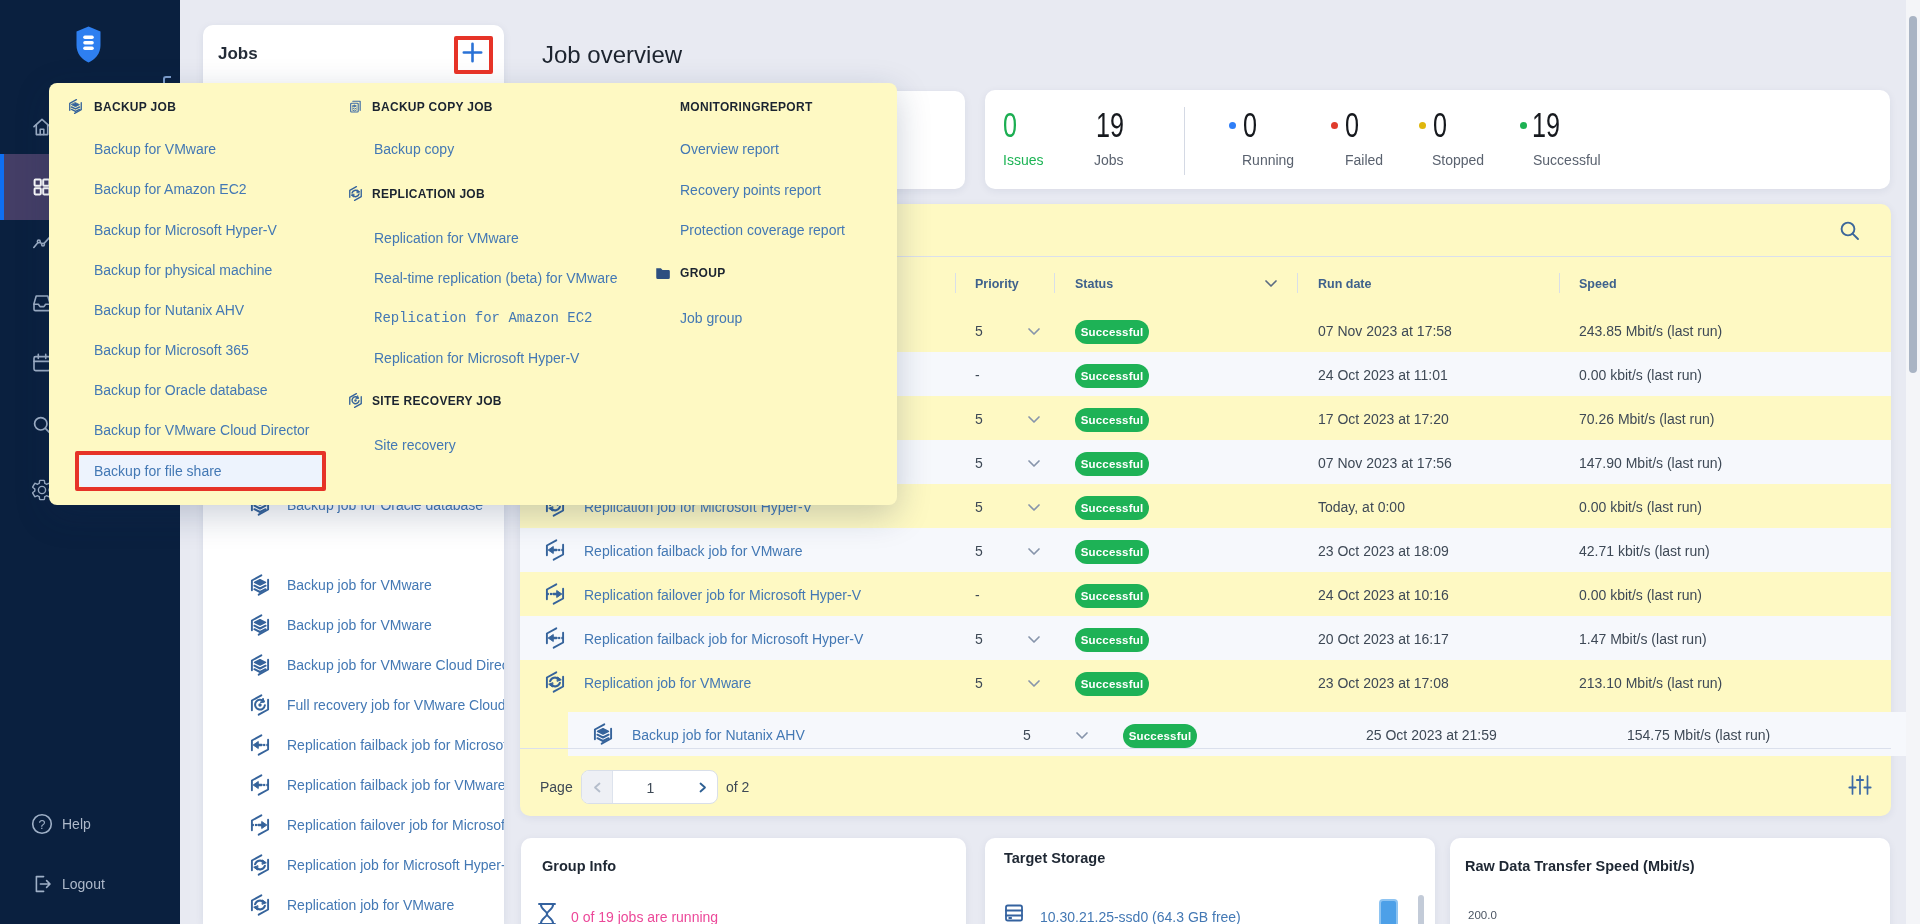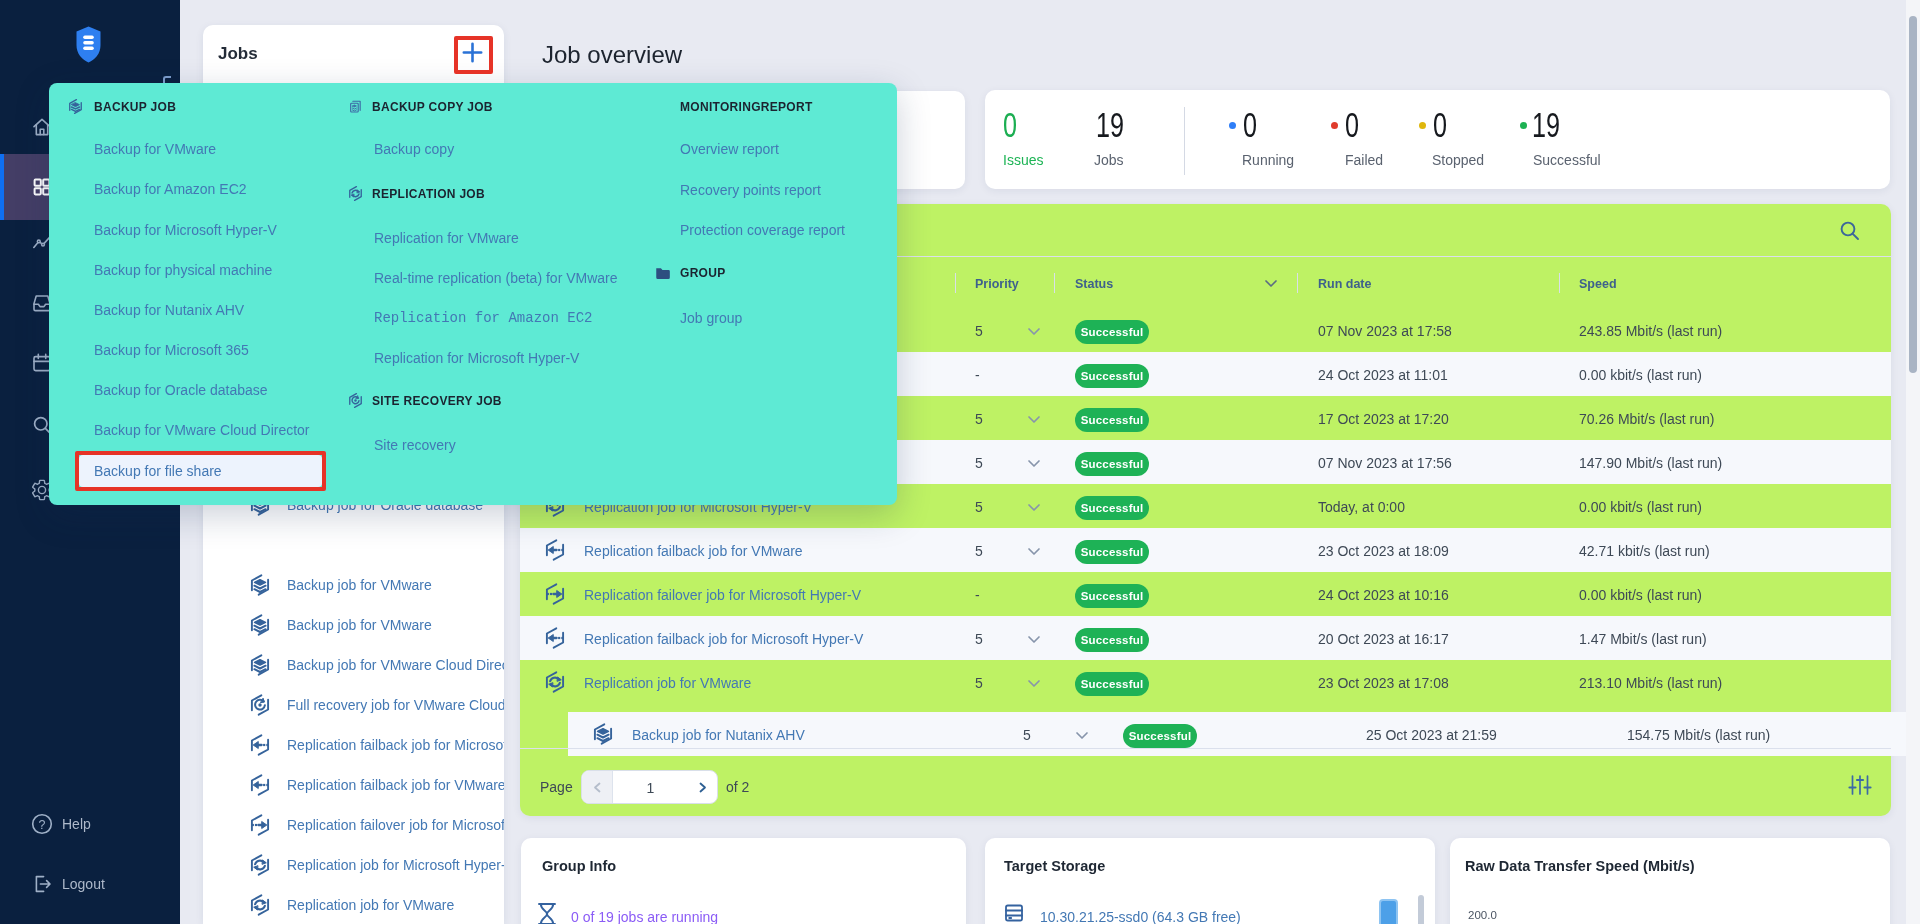--- a/index.html
+++ b/index.html
@@ -14,45 +14,45 @@
   #sb-accent { left:0; top:154px; width:4px; height:66px; background:#0f6ff0; }
   .sb-ic { position:absolute; left:30px; }
   .sb-label { position:absolute; left:62px; color:#aeb9ca; font-size:14px; }
   
   #jobs-panel { left:203px; top:25px; width:301px; height:899px; background:#fff; border-radius:10px 10px 0 0; box-shadow:0 2px 8px rgba(25,45,90,.08); overflow:hidden; position:absolute; }
   #jobs-title { position:absolute; left:15px; top:19px; font-size:17px; font-weight:bold; color:#242c38; }
   .jli { position:absolute; left:45px; width:300px; height:40px; }
   .jli svg { position:absolute; left:0; top:8px; }
   .jli span { position:absolute; left:39px; top:12px; font-size:14px; color:#4378b4; white-space:nowrap; }
   
-  #tpanel { left:520px; top:204px; width:1371px; height:612px; position:absolute; background:#bef264; border-radius:10px; box-shadow:0 2px 8px rgba(25,45,90,.07); }
+  #tpanel { left:520px; top:204px; width:1371px; height:612px; position:absolute; background:#fef9c3; border-radius:10px; box-shadow:0 2px 8px rgba(25,45,90,.07); }
   #thead-border { position:absolute; left:0; top:52px; width:1371px; height:1px; background:#dbe0ec; }
   .th { position:absolute; top:73px; font-size:12.5px; font-weight:bold; color:#3e618c; }
   .tsep { position:absolute; top:69px; width:1px; height:20px; background:#d9dfe9; }
   .trow { position:absolute; left:0; width:1371px; height:44px; }
   .trow.alt { background:#f6f8fc; }
   .trow .jn { position:absolute; left:64px; top:15px; font-size:14px; color:#4378b4; white-space:nowrap; }
   .trow .jicon { position:absolute; left:23px; top:10px; }
   .trow .pr { position:absolute; left:455px; top:15px; font-size:14px; color:#3e4956; }
   .trow .chev { position:absolute; left:507px; top:19px; }
   .badge { position:absolute; left:555px; top:12px; width:74px; height:24px; background:#1eb256; border-radius:12px; color:#fff; font-size:11.5px; font-weight:bold; text-align:center; line-height:24px; letter-spacing:.2px; }
   .trow .rd { position:absolute; left:798px; top:15px; font-size:14px; color:#3e4956; }
   .trow .sp { position:absolute; left:1059px; top:15px; font-size:14px; color:#3e4956; }
   
   .statnum { position:absolute; font-size:35px; color:#16191e; line-height:35px; transform:scaleX(.72); transform-origin:left top; }
   .statlab { position:absolute; font-size:14px; color:#5a626f; line-height:14px; }
   .dot { position:absolute; width:7px; height:7px; border-radius:50%; }
   
-  #dd { left:49px; top:83px; width:848px; height:422px; background:#5eead4; border-radius:8px; box-shadow:0 10px 34px rgba(20,40,80,.22); position:absolute; }
+  #dd { left:49px; top:83px; width:848px; height:422px; background:#fef9c3; border-radius:8px; box-shadow:0 10px 34px rgba(20,40,80,.22); position:absolute; }
   .ddh { position:absolute; font-size:12px; font-weight:bold; color:#1b2430; letter-spacing:.3px; white-space:nowrap; }
   .ddi { position:absolute; font-size:14px; color:#4378b4; white-space:nowrap; }
   .redbox { position:absolute; border:4px solid #e63327; border-radius:2px; }
   
   .bc-title { position:absolute; font-size:14.5px; font-weight:bold; color:#1e2733; }
-  .bc-text { position:absolute; font-size:14px; color:#8b5cf6; }
+  .bc-text { position:absolute; font-size:14px; color:#ec4899; }
 </style>
 </head>
 <body>
 
 <svg width="0" height="0" style="position:absolute">
 <defs>
 <g id="i-stack" fill="none" stroke="#35639b" stroke-width="1.9" stroke-linejoin="round" stroke-linecap="round">
   <path d="M13.3 2.3 L3.9 7.5 V17.3"></path>
   <path d="M20.1 6.7 V16.5 L10.7 21.7"></path>
   <path d="M12 6.6 L17.6 9.4 L12 12.2 L6.4 9.4 Z" fill="#35639b" stroke-width="1.2"></path>
@@ -415,21 +415,21 @@
 <div class="abs card" id="bc1" style="left:521px; top:838px; width:445px; height:120px;">
   <div class="bc-title" style="left:21px; top:20px;">Group Info</div>
   <svg class="abs" style="left:15px; top:64px;" width="22" height="24" viewBox="0 0 22 24" fill="none" stroke="#34629f" stroke-width="1.9" stroke-linecap="round" stroke-linejoin="round">
     <path d="M3 2 H19 M3 22 H19"></path>
     <path d="M4.8 2 C4.8 8 11 8.5 11 12 C11 15.5 4.8 16 4.8 22"></path>
     <path d="M17.2 2 C17.2 8 11 8.5 11 12 C11 15.5 17.2 16 17.2 22"></path>
   </svg>
   <div class="bc-text" style="left:50px; top:71px;">0 of 19 jobs are running</div>
 </div>
 <div class="abs card" id="bc2" style="left:985px; top:838px; width:450px; height:120px;">
-  <div class="bc-title" style="left:19px; top:20px;">Target Storage</div>
+  <div class="bc-title" style="left:19px; top:12px;">Target Storage</div>
   <svg class="abs" style="left:17px; top:63px;" width="24" height="24" viewBox="0 0 24 24" fill="none" stroke="#34629f" stroke-width="1.8" stroke-linecap="round" stroke-linejoin="round">
     <rect x="4" y="4.5" width="16" height="15" rx="1.8"></rect>
     <path d="M4 9.5 H20 M4 14.5 H20"></path>
     <path d="M7.2 17 H9.2"></path>
   </svg>
   <div class="bc-text" style="left:55px; top:71px; color:#4378b4;">10.30.21.25-ssd0 (64.3 GB free)</div>
   <div class="abs" style="left:394px; top:61px; width:19px; height:59px; background:#4da0e8; border:2px solid #8ec4f2; border-radius:4px;"></div>
   <div class="abs" style="left:433px; top:57px; width:6px; height:70px; background:#c3cbd8; border-radius:3px;"></div>
 </div>
 <div class="abs card" id="bc3" style="left:1450px; top:838px; width:440px; height:120px;">

